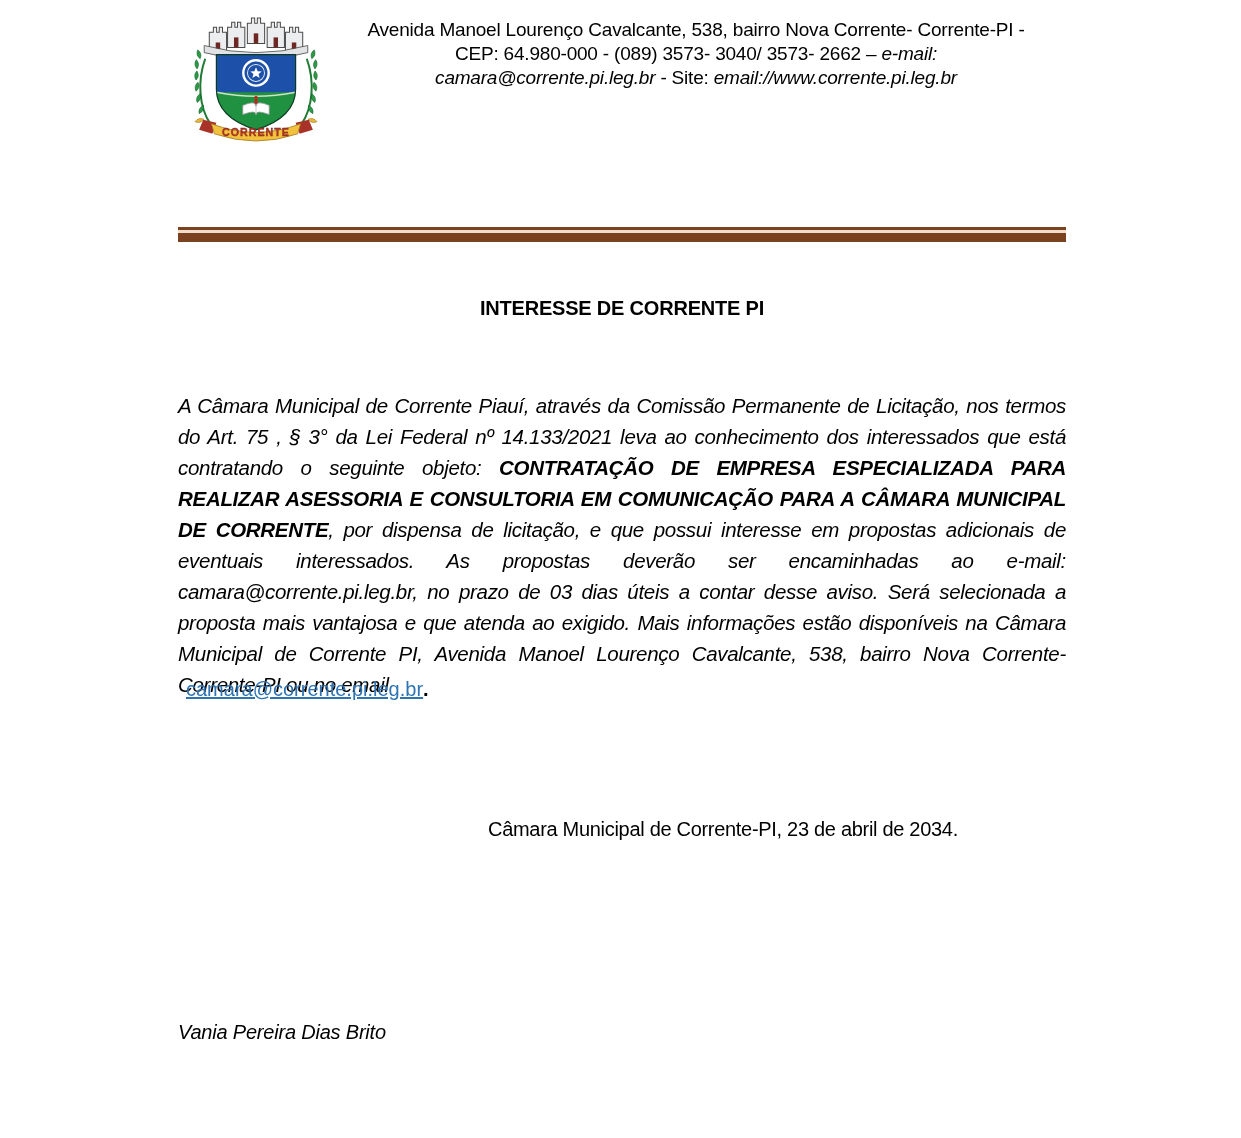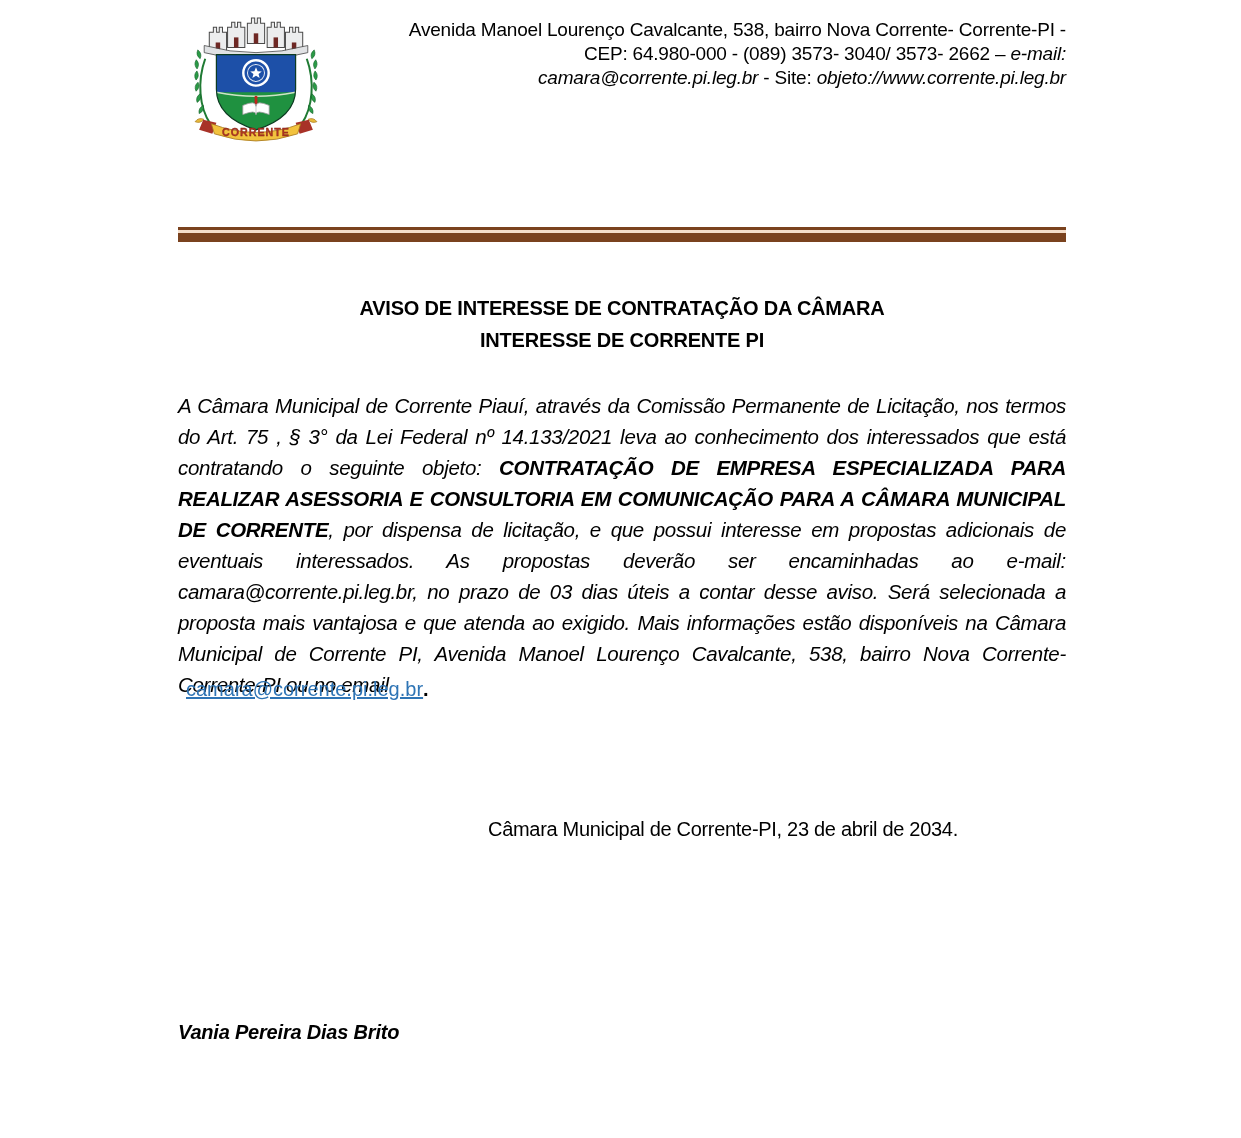--- a/index.html
+++ b/index.html
@@ -12,21 +12,21 @@
 
   
   .letterhead{position:absolute;left:178px;top:12px;width:888px;display:flex;align-items:flex-start;}
   .logo{width:132px;height:130px;flex:0 0 auto;margin-left:12px;text-align:right;}
   .logo svg{display:block;width:132px;height:130px;}
   .header-text{flex:1;text-align:center;padding-top:6px;padding-left:4px;}
   .org-title{
     margin:0 0 15px 0;font-size:34px;font-weight:bold;letter-spacing:-0.5px;
     line-height:38px;white-space:nowrap;
   }
-  .addr{font-size:19px;line-height:24px;letter-spacing:-0.2px;text-align:right;}
+  .addr{font-size:19px;line-height:24px;letter-spacing:-0.2px;}
   .addr .it{font-style:italic;}
 
   
   .rule{position:absolute;left:178px;top:227px;width:888px;}
   .rule-thin{height:3px;background:#7a421e;}
   .rule-gap{height:3px;background:#f4ddc9;}
   .rule-thick{height:9px;background:#7a421e;}
 
   
   .doc-title{
@@ -43,21 +43,21 @@
   .email-link{color:#2e74b5;text-decoration:underline;cursor:pointer;}
   .period{color:#000;font-weight:bold;}
   .date-line{
     position:absolute;left:178px;top:818px;width:888px;margin:0;
     font-size:20px;letter-spacing:-0.3px;padding-left:310px;box-sizing:border-box;
   }
 
   
   .signature{position:absolute;left:178px;top:1016px;width:888px;font-size:20px;line-height:33px;font-style:italic;letter-spacing:-0.2px;}
   .signature p{margin:0;}
-  .sig-name,.sig-role{font-weight:bold;}
+  .sig-name,.sig-role{font-weight:normal;}
 </style>
 </head>
 <body>
 
 <div class="page">
 
   <header class="letterhead">
     <div class="logo">
       <svg viewBox="0 0 130 128" xmlns="http://www.w3.org/2000/svg">
         <defs>
@@ -128,35 +128,34 @@
 
     <div class="header-text">
       <div class="addr">
         <div>
           <span>Avenida Manoel Lourenço Cavalcante, 538, bairro Nova Corrente- Corrente-PI -</span>
         </div>
         <div>
           <span>CEP: 64.980-000 - (089) 3573- 3040/ 3573- 2662 – </span><span class="it">e-mail:</span>
         </div>
         <div>
-          <span class="it">camara@corrente.pi.leg.br</span><span> - Site: </span><span class="it">objeto://www.corrente.pi.leg.br</span>
+          <span class="it">camara@corrente.pi.leg.br</span><span> - Site: </span><span class="it">email://www.corrente.pi.leg.br</span>
         </div>
       </div>
     </div>
   </header>
 
   <div class="rule">
     <div class="rule-thin"></div>
     <div class="rule-gap"></div>
     <div class="rule-thick"></div>
   </div>
 
   <main>
     <h2 class="doc-title">
-      <span class="t-line">AVISO DE INTERESSE DE CONTRATAÇÃO DA CÂMARA</span>
       <span class="t-line">INTERESSE DE CORRENTE PI</span>
     </h2>
 
     <p class="body-text"><span>A Câmara Municipal de Corrente Piauí, através da Comissão Permanente de Licitação, nos termos do Art. 75 , § 3° da Lei Federal nº 14.133/2021 leva ao conhecimento dos interessados que está contratando o seguinte objeto: </span><span class="b">CONTRATAÇÃO DE EMPRESA ESPECIALIZADA PARA REALIZAR ASESSORIA E CONSULTORIA EM COMUNICAÇÃO PARA A CÂMARA MUNICIPAL DE CORRENTE</span><span>, por dispensa de licitação, e que possui interesse em propostas adicionais de eventuais interessados. As propostas deverão ser encaminhadas ao e-mail: camara@corrente.pi.leg.br, no prazo de 03 dias úteis a contar desse aviso. Será selecionada a proposta mais vantajosa e que atenda ao exigido. Mais informações estão disponíveis na Câmara Municipal de Corrente PI, Avenida Manoel Lourenço Cavalcante, 538, bairro Nova Corrente- Corrente-PI  ou no email</span></p>
 
     <p class="email-line">
       <a class="email-link" href="#">camara@corrente.pi.leg.br</a><span class="period">.</span>
     </p>
 
     <p class="date-line">Câmara Municipal de Corrente-PI, 23 de abril de 2034.</p>

